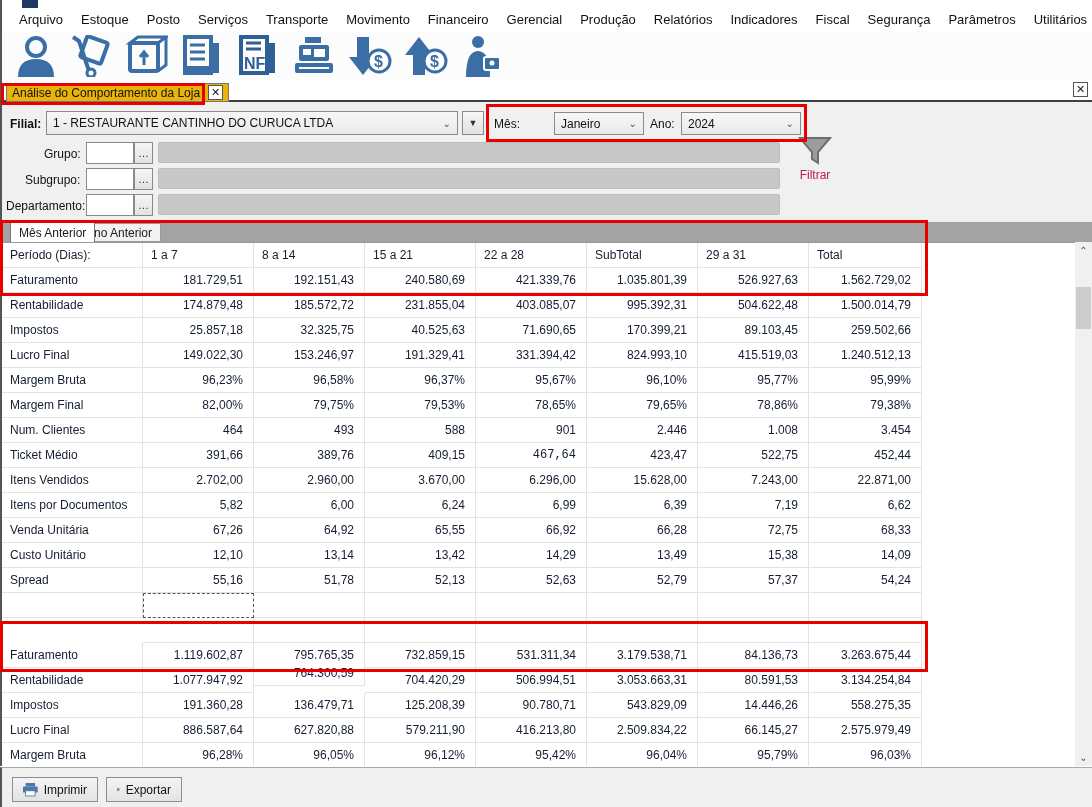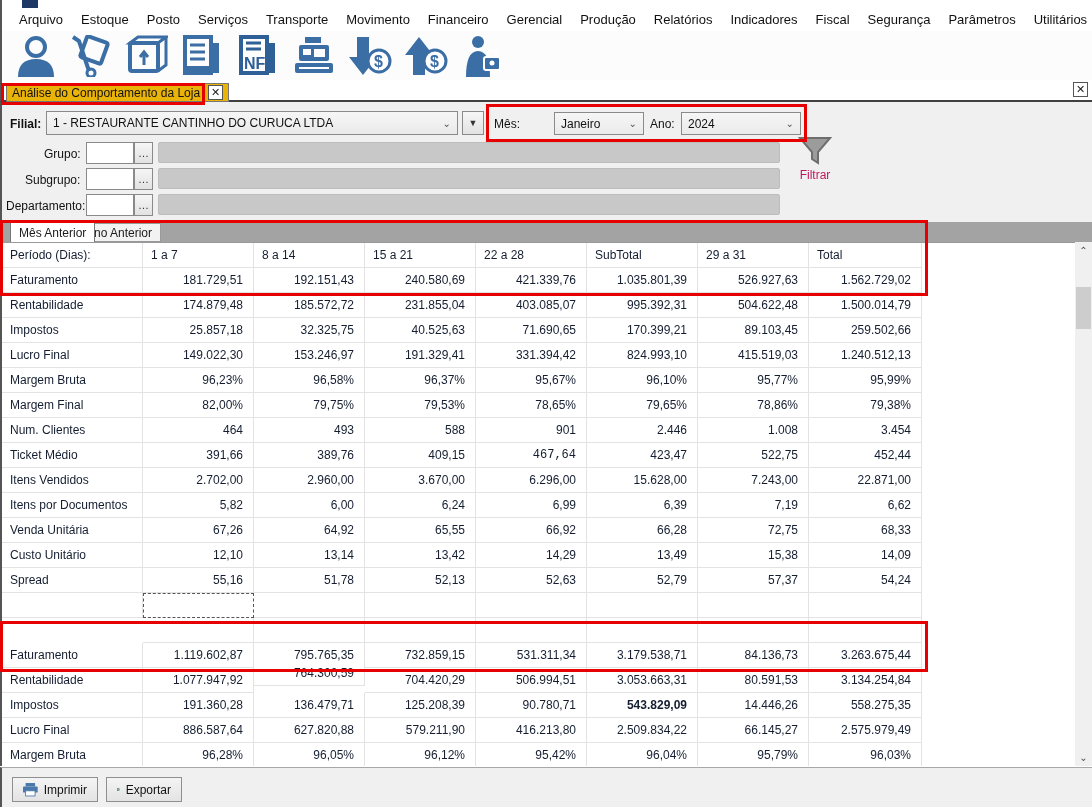--- a/index.html
+++ b/index.html
@@ -364,21 +364,21 @@
       <div class="cell num" style="left: 363px; top: 425px; width: 111px;">704.420,29</div>
       <div class="cell num" style="left: 474px; top: 425px; width: 111px;">506.994,51</div>
       <div class="cell num" style="left: 585px; top: 425px; width: 111px;">3.053.663,31</div>
       <div class="cell num" style="left: 696px; top: 425px; width: 111px;">80.591,53</div>
       <div class="cell num" style="left: 807px; top: 425px; width: 113px;">3.134.254,84</div>
       <div class="cell label" style="left: 0px; top: 450px; width: 141px;">Impostos</div>
       <div class="cell num" style="left: 141px; top: 450px; width: 111px;">191.360,28</div>
       <div class="cell num" style="left: 252px; top: 450px; width: 111px;">136.479,71</div>
       <div class="cell num" style="left: 363px; top: 450px; width: 111px;">125.208,39</div>
       <div class="cell num" style="left: 474px; top: 450px; width: 111px;">90.780,71</div>
-      <div class="cell num" style="left: 585px; top: 450px; width: 111px; font-weight: bold;">543.829,09</div>
+      <div class="cell num" style="left: 585px; top: 450px; width: 111px;">543.829,09</div>
       <div class="cell num" style="left: 696px; top: 450px; width: 111px;">14.446,26</div>
       <div class="cell num" style="left: 807px; top: 450px; width: 113px;">558.275,35</div>
       <div class="cell label" style="left: 0px; top: 475px; width: 141px;">Lucro Final</div>
       <div class="cell num" style="left: 141px; top: 475px; width: 111px;">886.587,64</div>
       <div class="cell num" style="left: 252px; top: 475px; width: 111px;">627.820,88</div>
       <div class="cell num" style="left: 363px; top: 475px; width: 111px;">579.211,90</div>
       <div class="cell num" style="left: 474px; top: 475px; width: 111px;">416.213,80</div>
       <div class="cell num" style="left: 585px; top: 475px; width: 111px;">2.509.834,22</div>
       <div class="cell num" style="left: 696px; top: 475px; width: 111px;">66.145,27</div>
       <div class="cell num" style="left: 807px; top: 475px; width: 113px;">2.575.979,49</div>

